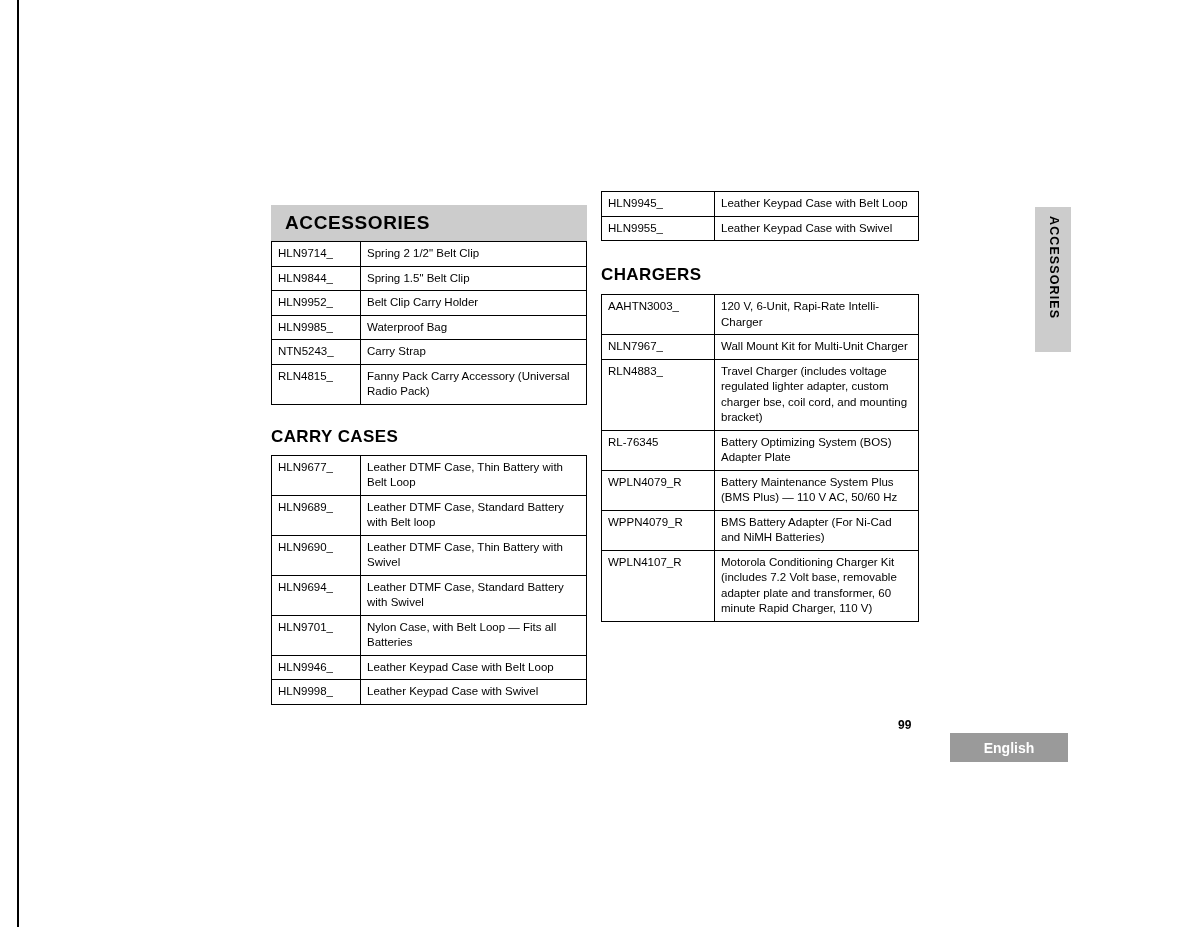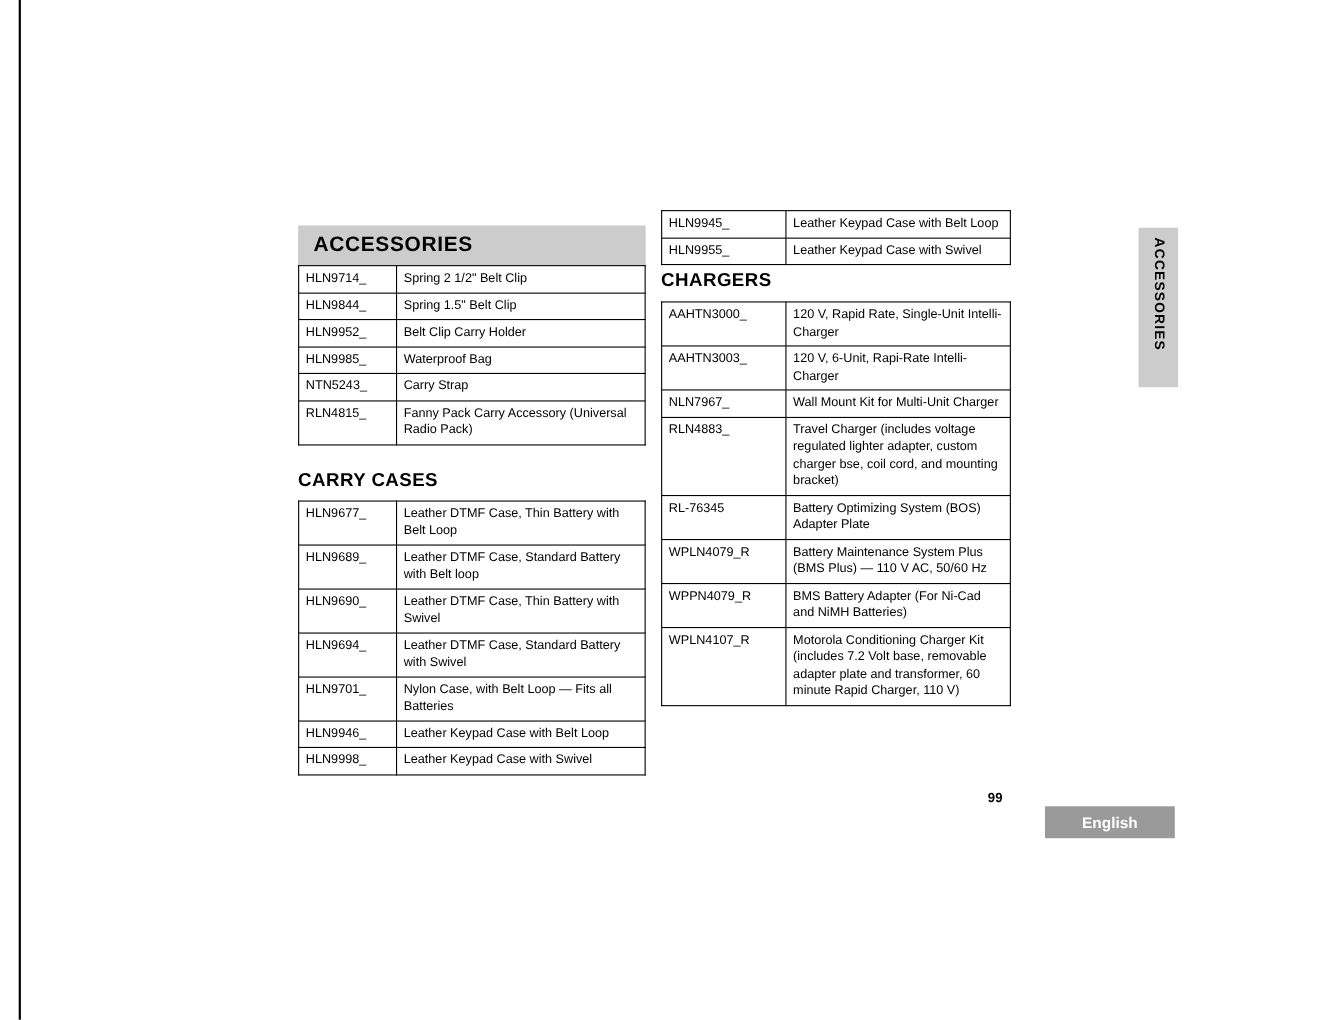--- a/index.html
+++ b/index.html
@@ -56,21 +56,21 @@
     color: #000;
   }
 
   h2.sec {
     font-size: 17px;
     font-weight: bold;
     letter-spacing: 0.4px;
     margin: 22px 0 8px 0;
   }
   .col-right h2.sec {
-    margin: 4px 0 9px 0;
+    margin: 24px 0 9px 0;
   }
 
   table.acc {
     border-collapse: collapse;
     width: 100%;
     table-layout: fixed;
   }
   table.acc td {
     border: 1px solid #000000;
     font-size: 11.5px;
@@ -222,24 +222,20 @@
           <td>Leather Keypad Case with Swivel</td>
         </tr>
       </tbody>
     </table>
 
     <h2 class="sec">CHARGERS</h2>
 
     <table class="acc">
       <tbody>
         <tr>
-          <td class="code">AAHTN3000_</td>
-          <td>120 V, Rapid Rate, Single-Unit Intelli-Charger</td>
-        </tr>
-        <tr>
           <td class="code">AAHTN3003_</td>
           <td>120 V, 6-Unit, Rapi-Rate Intelli-Charger</td>
         </tr>
         <tr>
           <td class="code">NLN7967_</td>
           <td>Wall Mount Kit for Multi-Unit Charger</td>
         </tr>
         <tr>
           <td class="code">RLN4883_</td>
           <td>Travel Charger (includes voltage regulated lighter adapter, custom charger bse, coil cord, and mounting bracket)</td>

